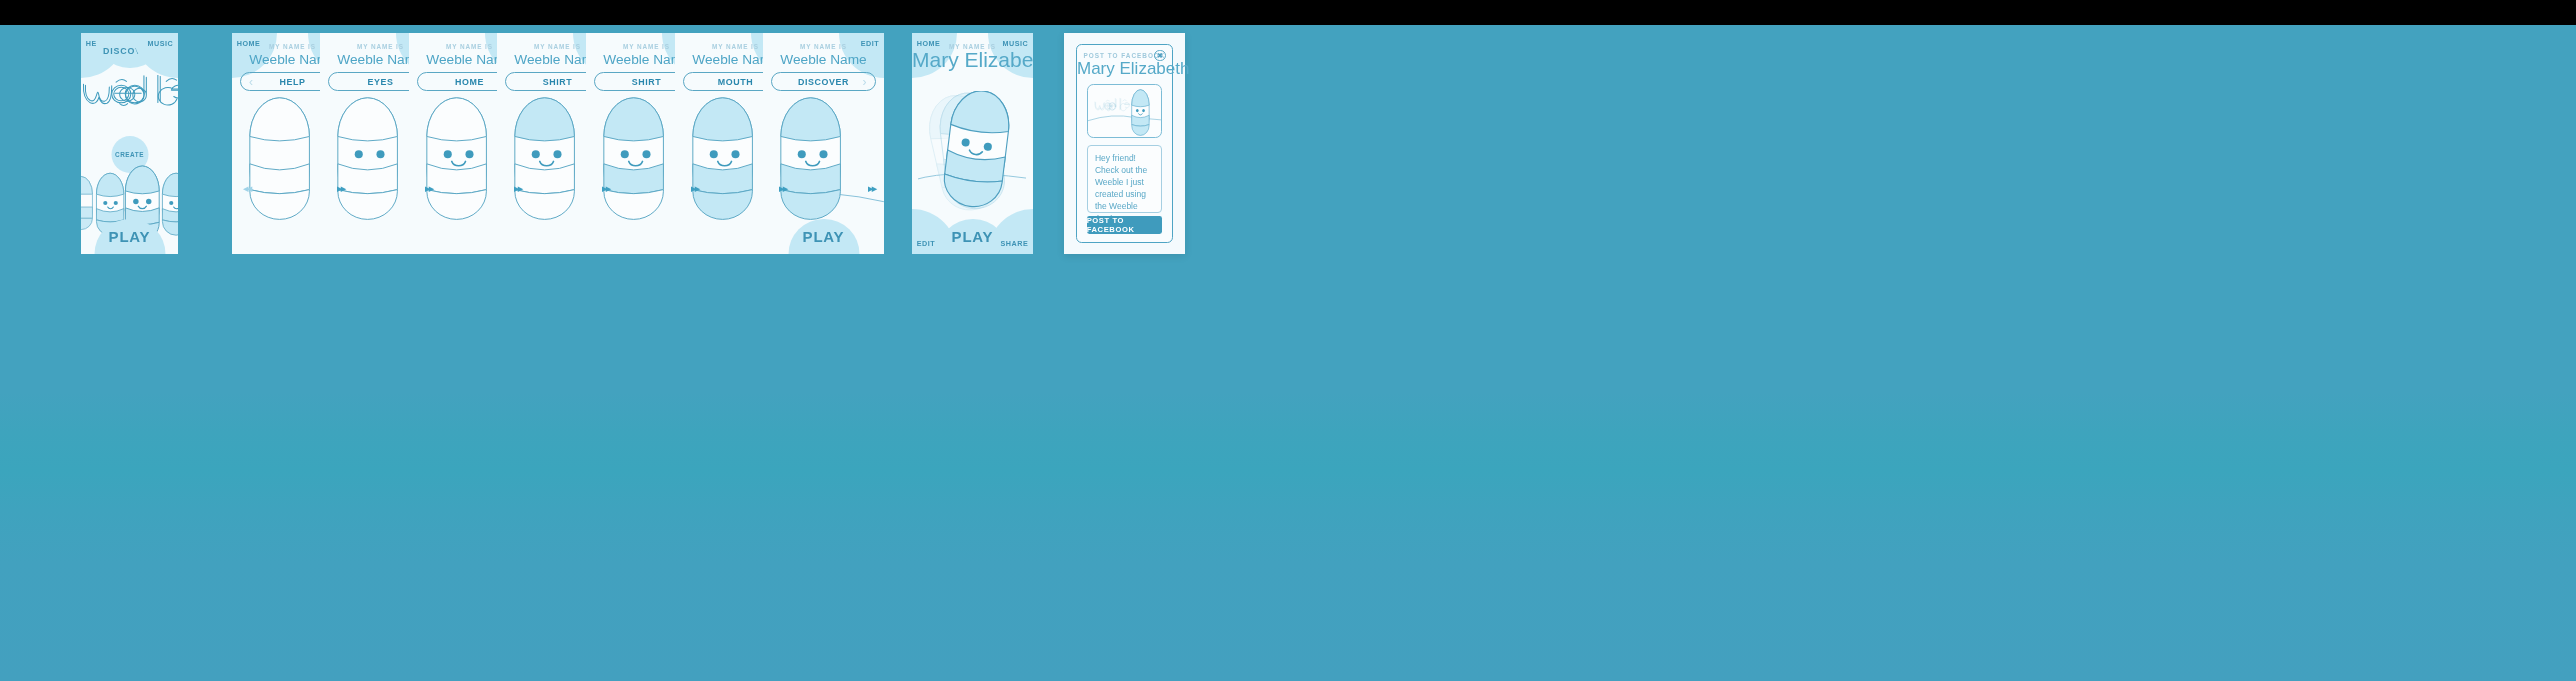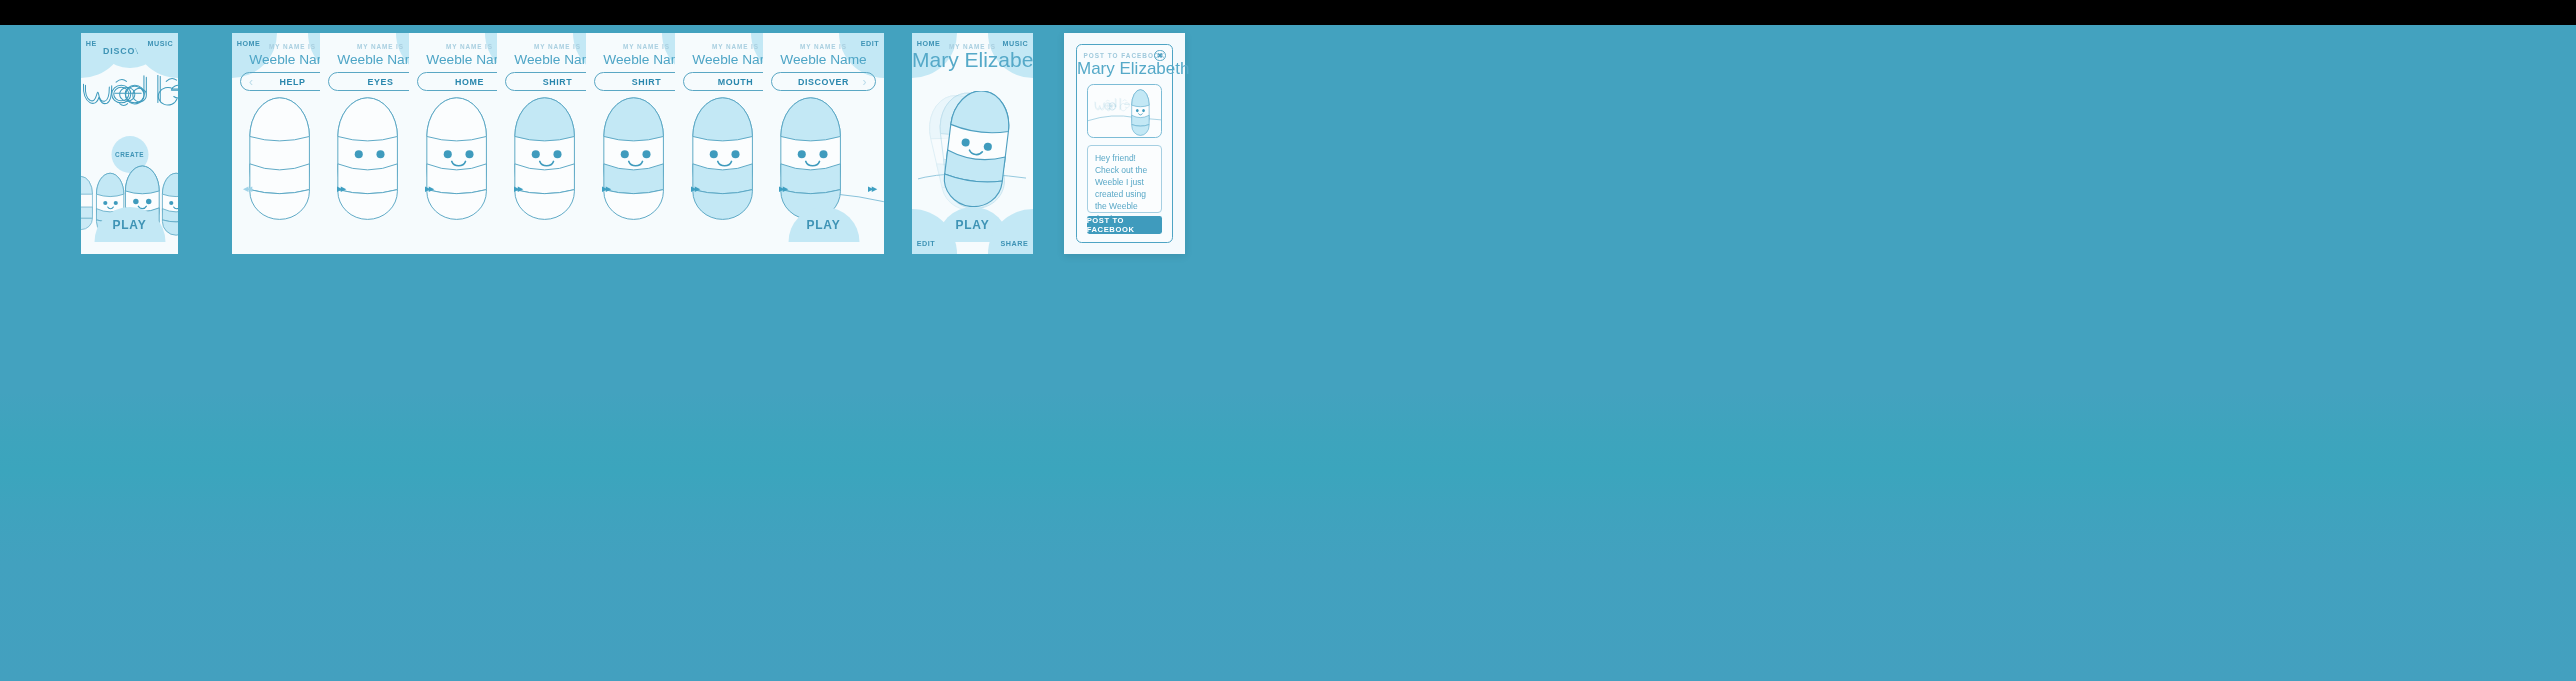--- a/index.html
+++ b/index.html
@@ -31,23 +31,23 @@
   .corner.tl { left:0; top:0; border-bottom-right-radius:100%; padding:6.4px 0 0 4.8px; }
   .corner.tr { right:0; top:0; border-bottom-left-radius:100%; justify-content:flex-end; padding:6.4px 4.8px 0 0; }
   .corner.bl { left:0; bottom:0; border-top-right-radius:100%; align-items:flex-end; padding:0 0 6.4px 4.8px; }
   .corner.br { right:0; bottom:0; border-top-left-radius:100%; align-items:flex-end; justify-content:flex-end; padding:0 4.8px 6.4px 0;text-align:right; }
   .corner.tc {
     left:50%; transform:translateX(-50%); top:0; width:71px; height:35px;
     border-radius:0 0 35px 35px; align-items:center; justify-content:center;
     padding:0; font-size:8.9px; letter-spacing:0.8px;
   }
   .corner.bc {
-    left:50%; transform:translateX(-50%); bottom:12px; width:71px; height:35px;
+    left:50%; transform:translateX(-50%); bottom:0; width:71px; height:35px;
     border-radius:35px 35px 0 0; align-items:center; justify-content:center;
-    padding:0; font-size:12px; letter-spacing:0.8px;text-align:right;
+    padding:0; font-size:15px; letter-spacing:0.8px;text-align:right;
   }
 
   .mynameis {
     position:absolute; left:0; right:0; top:9.7px; text-align:center;
     font-size:6.4px; font-weight:bold; letter-spacing:0.9px; color:#a9cfe0;
   }
   .weeblename {
     position:absolute; left:0; right:0; top:18.5px; text-align:center;
     font-size:13.7px; font-weight:300; color:#4ea5c6; white-space:nowrap;
     font-family:"Liberation Sans", sans-serif;

